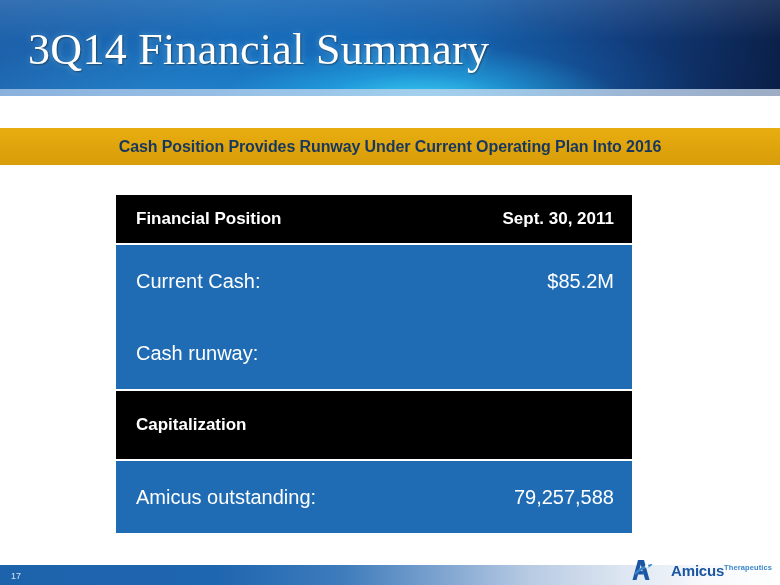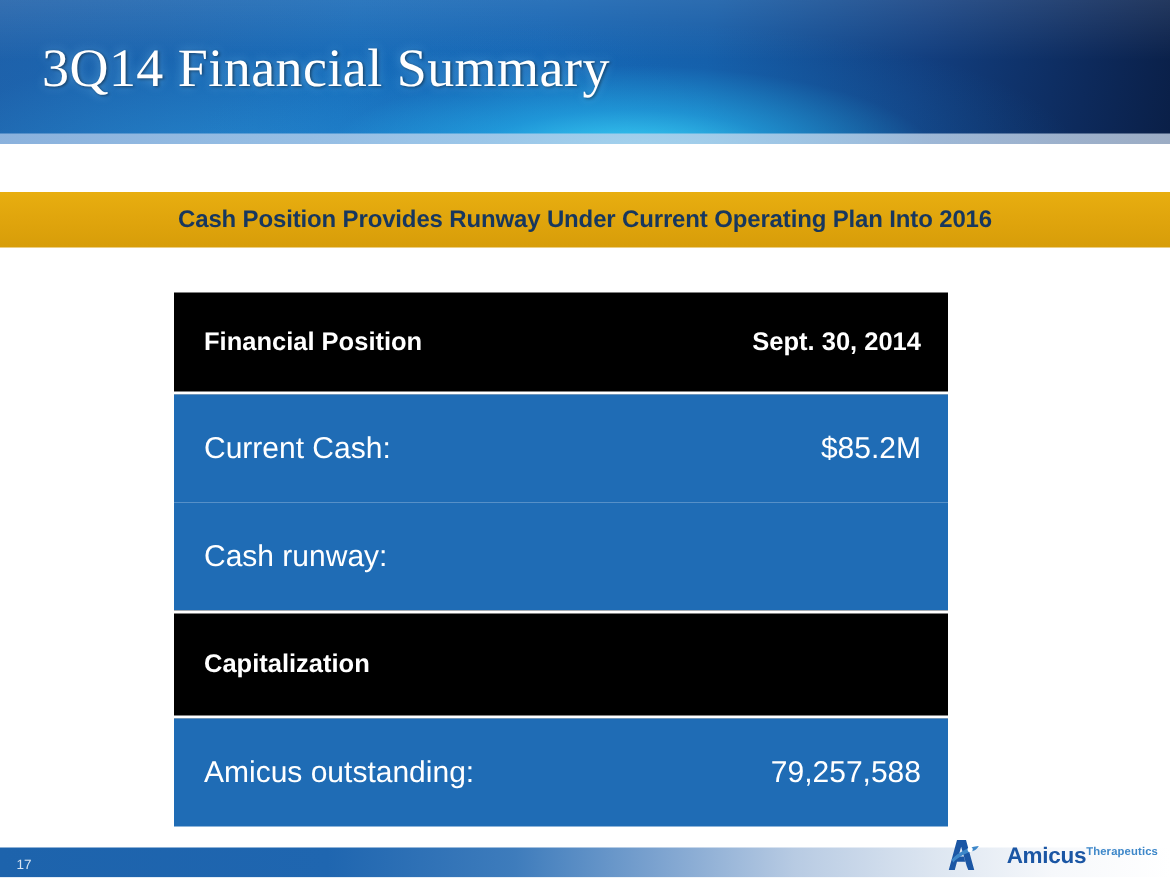--- a/index.html
+++ b/index.html
@@ -68,21 +68,21 @@
         rgba(150,185,225,0.90) 0%,
         rgba(175,205,235,0.85) 35%,
         rgba(190,212,236,0.80) 60%,
         rgba(205,220,238,0.75) 100%);
   }
   .slide-title {
     position: absolute;
     left: 28px;
     top: 24px;
     font-family: "Liberation Serif", "DejaVu Serif", serif;
-    font-size: 36px;
+    font-size: 44px;
     font-weight: normal;
     color: #ffffff;
     letter-spacing: 0.3px;
     white-space: nowrap;
     text-shadow: 1px 1px 2px rgba(0,0,0,0.45), 0 0 7px rgba(150,220,255,0.45);
   }
 
   
   .subtitle-bar {
     position: absolute;
@@ -117,21 +117,21 @@
     justify-content: space-between;
     height: 72px;
     box-sizing: border-box;
     padding: 0 18px 0 20px;
   }
   .fin-row.header-row,
   .fin-row.section-row {
     background: #000000;
   }
   .fin-row.header-row {
-    height: 68px;
+    height: 50px;
     border-bottom: 2px solid #ffffff;
   }
   .fin-row.section-row {
     border-top: 2px solid #ffffff;
     border-bottom: 2px solid #ffffff;
   }
   .fin-row.band-dark {
     background: #1f6cb5;
   }
   .fin-row.band-light {
@@ -232,21 +232,21 @@
   <div class="slide-title">3Q14 Financial Summary</div>
 
   <div class="subtitle-bar">
     <div class="subtitle-text">Cash Position Provides Runway Under Current Operating Plan Into 2016</div>
   </div>
 
   <div class="fin-table">
 
     <div class="fin-row header-row">
       <span class="cell-label">Financial Position</span>
-      <span class="cell-value">Sept. 30, 2014</span>
+      <span class="cell-value">Sept. 30, 2011</span>
     </div>
 
     <div class="fin-row band-dark">
       <span class="cell-label">Current Cash:</span>
       <span class="cell-value">$85.2M</span>
     </div>
 
 
     <div class="fin-row band-dark">
       <span class="cell-label">Cash runway:</span>

